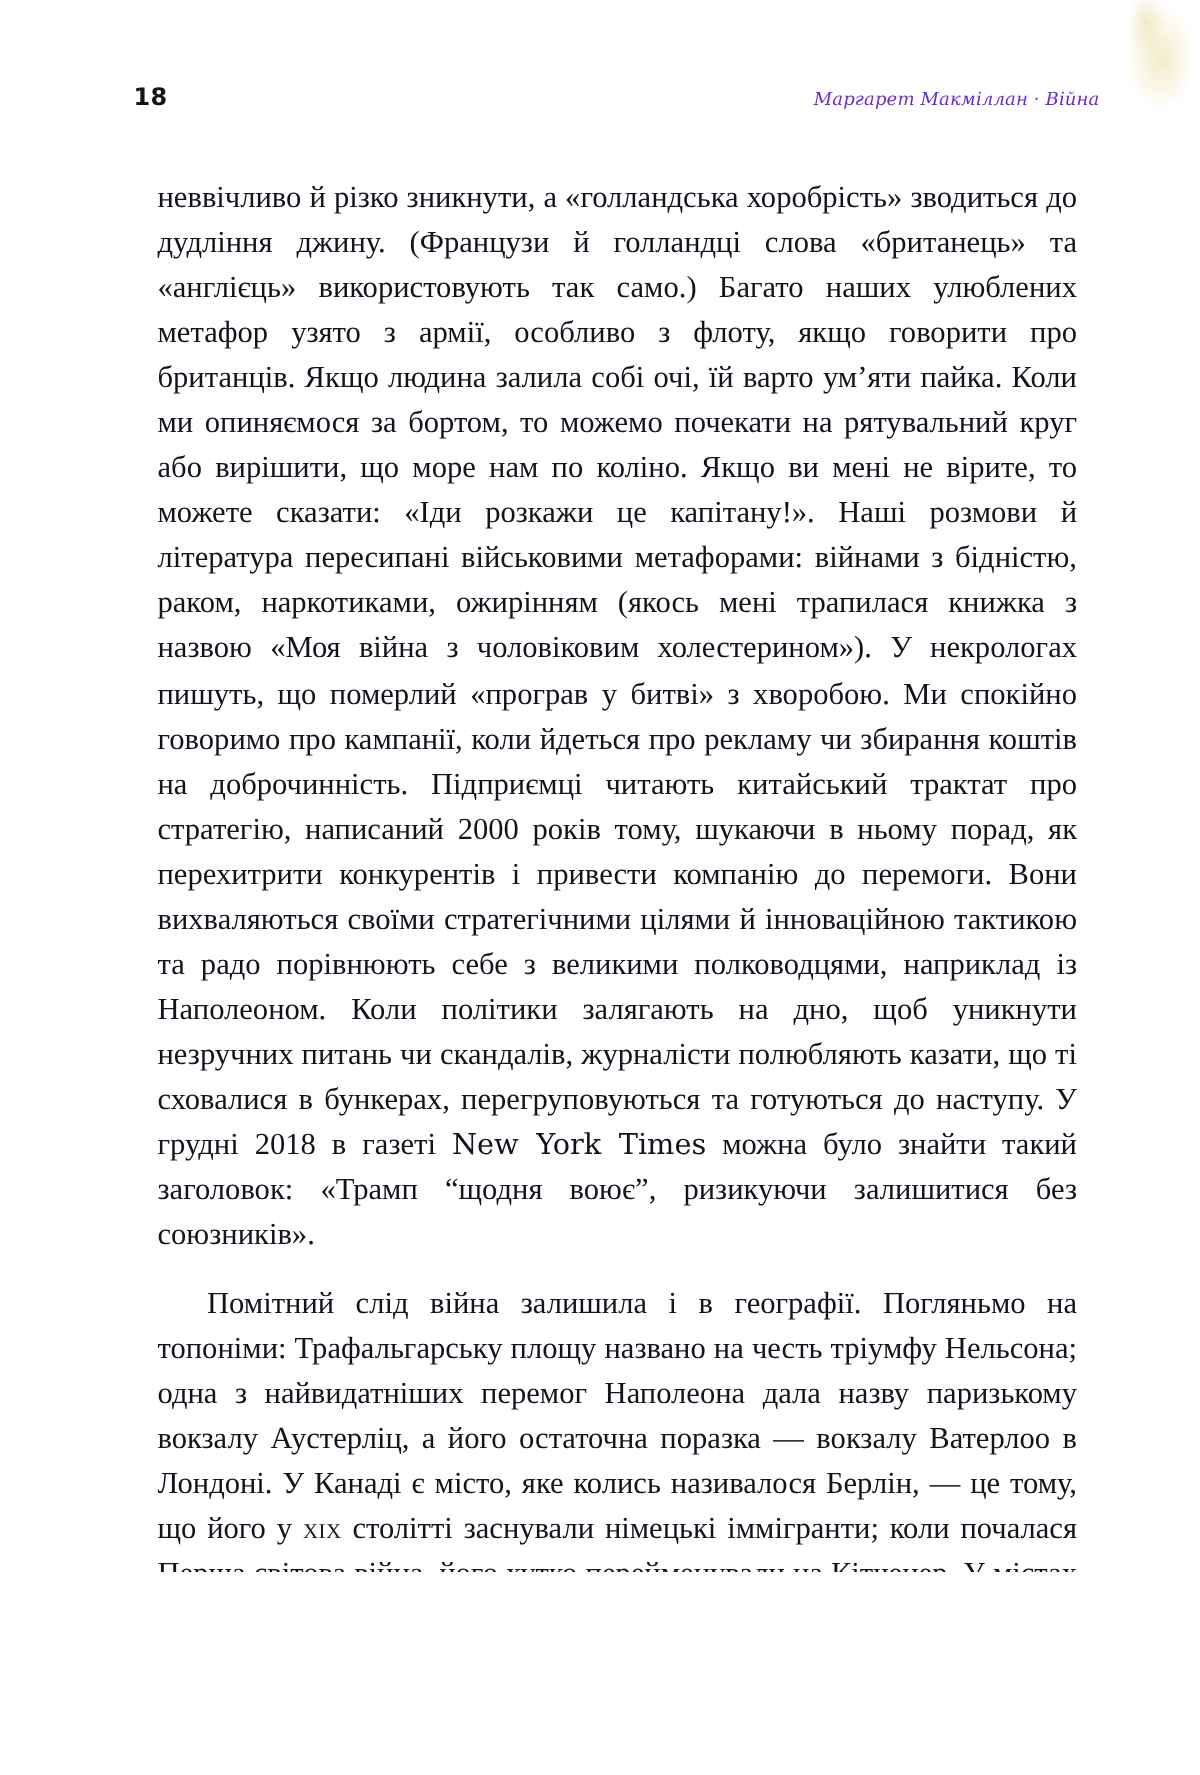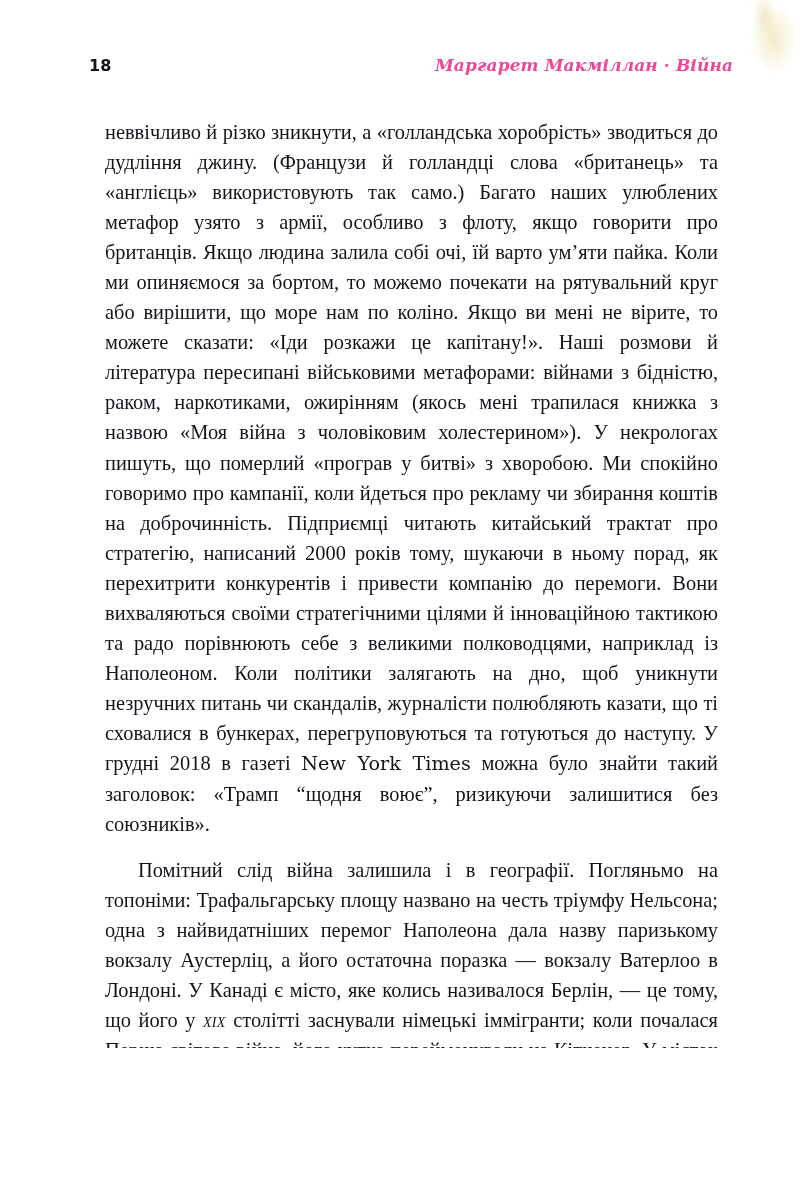--- a/index.html
+++ b/index.html
@@ -49,24 +49,24 @@
   .folio {
     font-family: "DejaVu Sans", "Liberation Sans", sans-serif;
     font-size: 16px;
     font-weight: 600;
     letter-spacing: 0.2px;
     color: #14121c;
   }
   .head-title {
     font-family: "DejaVu Serif", "Liberation Serif", serif;
     font-style: italic;
-    font-size: 17px;
-    font-weight: 700;
+    font-size: 12px;
+    font-weight: 400;
     letter-spacing: 0.1px;
-    color: #ec4899;
+    color: #6d28d9;
     white-space: nowrap;
   }
 
   .body-text {
     position: absolute;
     left: 89px;
     top: 101px;
     width: 645px;
   }
   .para {
@@ -86,21 +86,20 @@
     text-indent: 0;
   }
   .nyt {
     font-family: "DejaVu Serif", "Liberation Serif", serif;
     font-size: 19.2px;
   }
   .smallcaps {
     font-variant: small-caps;
     text-transform: lowercase;
     letter-spacing: 0.3px;
-    font-style: italic;
   }
 </style>
 </head>
 <body>
 
 <div class="page">
 
   <div class="scan-smudge"></div>
 
   <div class="running-head">

